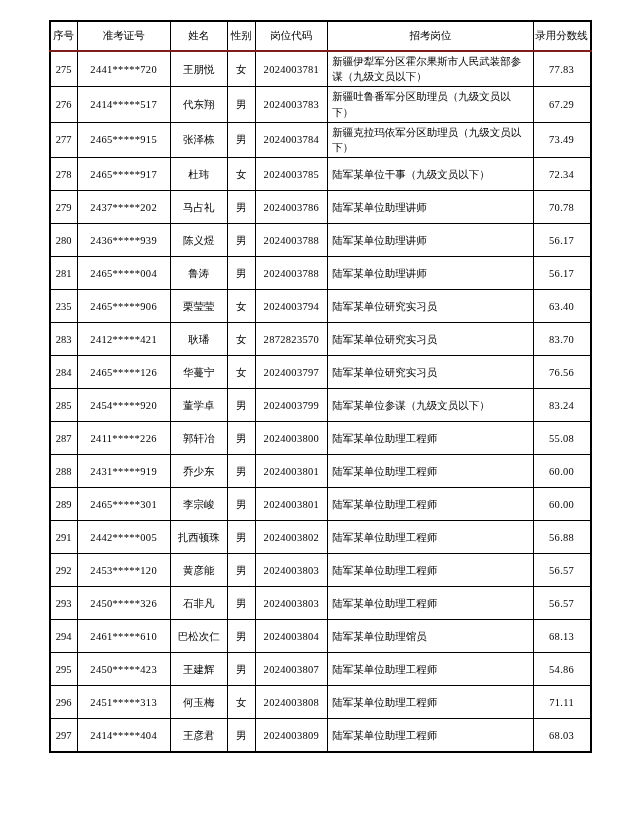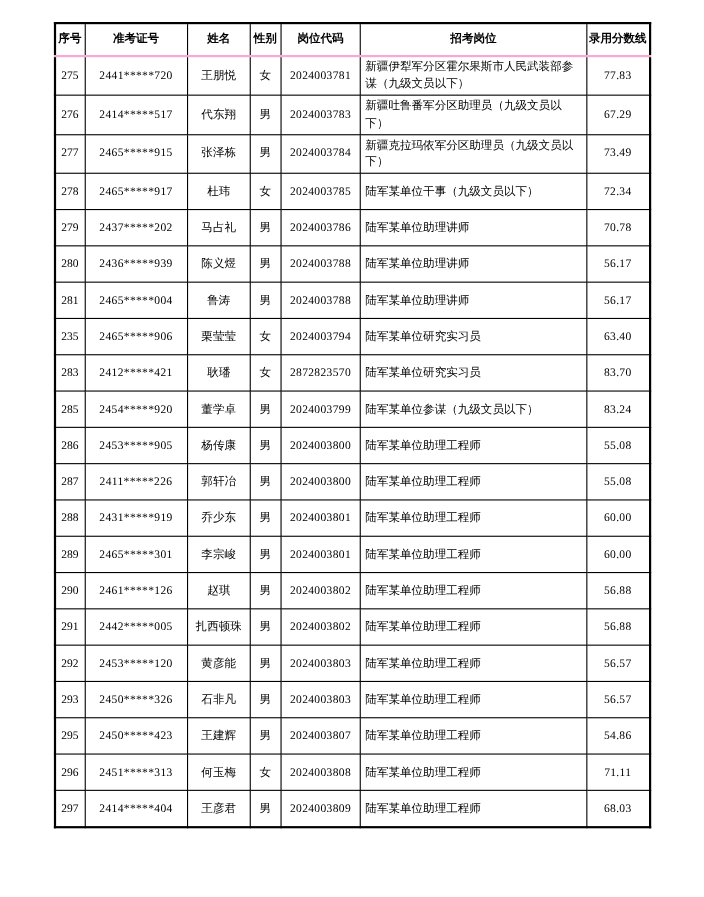--- a/index.html
+++ b/index.html
@@ -31,23 +31,23 @@
     border: 1px solid #000000;
     font-size: 10.5px;
     line-height: 1.45;
     vertical-align: middle;
     text-align: center;
     padding: 2px 2px;
     overflow: hidden;
     word-break: break-all;
   }
   table.results th {
-    font-weight: bold;
+    font-weight: normal;
     height: 24px;
-    border-bottom: 2px solid #f9a8d4;
+    border-bottom: 2px solid #7f1d1d;
     padding: 2px 1px;
     text-align: center;
   }
   table.results td {
     height: 28px;
   }
   
   .w-serial   { width: 27px; }
   .w-ticket   { width: 91px; }
   .w-name     { width: 56px; }
@@ -169,38 +169,38 @@
         <tr>
           <td class="col-serial">283</td>
           <td class="col-ticket">2412*****421</td>
           <td class="col-name">耿璠</td>
           <td class="col-gender">女</td>
           <td class="col-code">2872823570</td>
           <td class="col-position">陆军某单位研究实习员</td>
           <td class="col-score">83.70</td>
         </tr>
         <tr>
+          <td class="col-serial">284</td>
+          <td class="col-ticket">2465*****126</td>
+          <td class="col-name">华蔓宁</td>
+          <td class="col-gender">女</td>
+          <td class="col-code">2024003797</td>
+          <td class="col-position">陆军某单位研究实习员</td>
+          <td class="col-score">76.56</td>
+        </tr>
+        <tr>
           <td class="col-serial">285</td>
           <td class="col-ticket">2454*****920</td>
           <td class="col-name">董学卓</td>
           <td class="col-gender">男</td>
           <td class="col-code">2024003799</td>
           <td class="col-position">陆军某单位参谋（九级文员以下）</td>
           <td class="col-score">83.24</td>
         </tr>
         <tr>
-          <td class="col-serial">286</td>
-          <td class="col-ticket">2453*****905</td>
-          <td class="col-name">杨传康</td>
-          <td class="col-gender">男</td>
-          <td class="col-code">2024003800</td>
-          <td class="col-position">陆军某单位助理工程师</td>
-          <td class="col-score">55.08</td>
-        </tr>
-        <tr>
           <td class="col-serial">287</td>
           <td class="col-ticket">2411*****226</td>
           <td class="col-name">郭轩冶</td>
           <td class="col-gender">男</td>
           <td class="col-code">2024003800</td>
           <td class="col-position">陆军某单位助理工程师</td>
           <td class="col-score">55.08</td>
         </tr>
         <tr>
           <td class="col-serial">288</td>
@@ -214,29 +214,20 @@
         <tr>
           <td class="col-serial">289</td>
           <td class="col-ticket">2465*****301</td>
           <td class="col-name">李宗峻</td>
           <td class="col-gender">男</td>
           <td class="col-code">2024003801</td>
           <td class="col-position">陆军某单位助理工程师</td>
           <td class="col-score">60.00</td>
         </tr>
         <tr>
-          <td class="col-serial">290</td>
-          <td class="col-ticket">2461*****126</td>
-          <td class="col-name">赵琪</td>
-          <td class="col-gender">男</td>
-          <td class="col-code">2024003802</td>
-          <td class="col-position">陆军某单位助理工程师</td>
-          <td class="col-score">56.88</td>
-        </tr>
-        <tr>
           <td class="col-serial">291</td>
           <td class="col-ticket">2442*****005</td>
           <td class="col-name">扎西顿珠</td>
           <td class="col-gender">男</td>
           <td class="col-code">2024003802</td>
           <td class="col-position">陆军某单位助理工程师</td>
           <td class="col-score">56.88</td>
         </tr>
         <tr>
           <td class="col-serial">292</td>
@@ -248,20 +239,29 @@
           <td class="col-score">56.57</td>
         </tr>
         <tr>
           <td class="col-serial">293</td>
           <td class="col-ticket">2450*****326</td>
           <td class="col-name">石非凡</td>
           <td class="col-gender">男</td>
           <td class="col-code">2024003803</td>
           <td class="col-position">陆军某单位助理工程师</td>
           <td class="col-score">56.57</td>
+        </tr>
+        <tr>
+          <td class="col-serial">294</td>
+          <td class="col-ticket">2461*****610</td>
+          <td class="col-name">巴松次仁</td>
+          <td class="col-gender">男</td>
+          <td class="col-code">2024003804</td>
+          <td class="col-position">陆军某单位助理馆员</td>
+          <td class="col-score">68.13</td>
         </tr>
         <tr>
           <td class="col-serial">295</td>
           <td class="col-ticket">2450*****423</td>
           <td class="col-name">王建辉</td>
           <td class="col-gender">男</td>
           <td class="col-code">2024003807</td>
           <td class="col-position">陆军某单位助理工程师</td>
           <td class="col-score">54.86</td>
         </tr>

